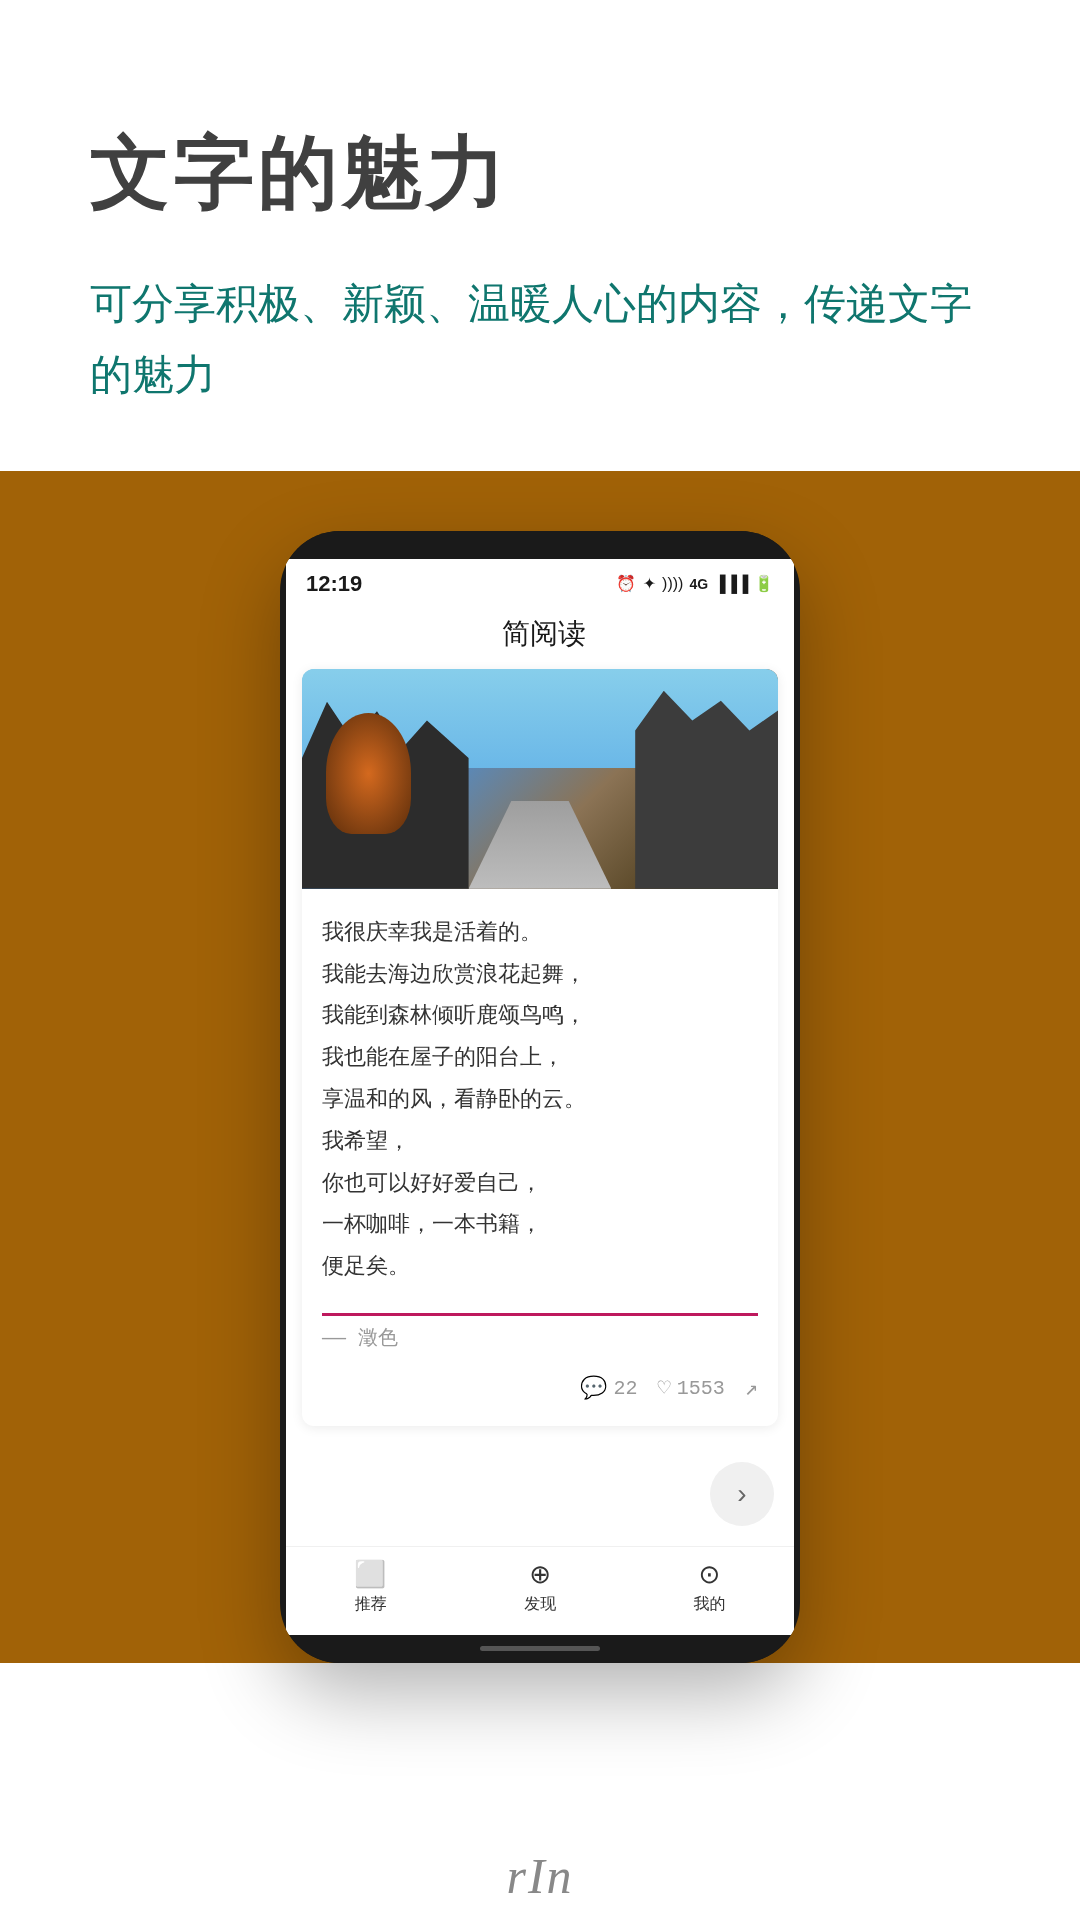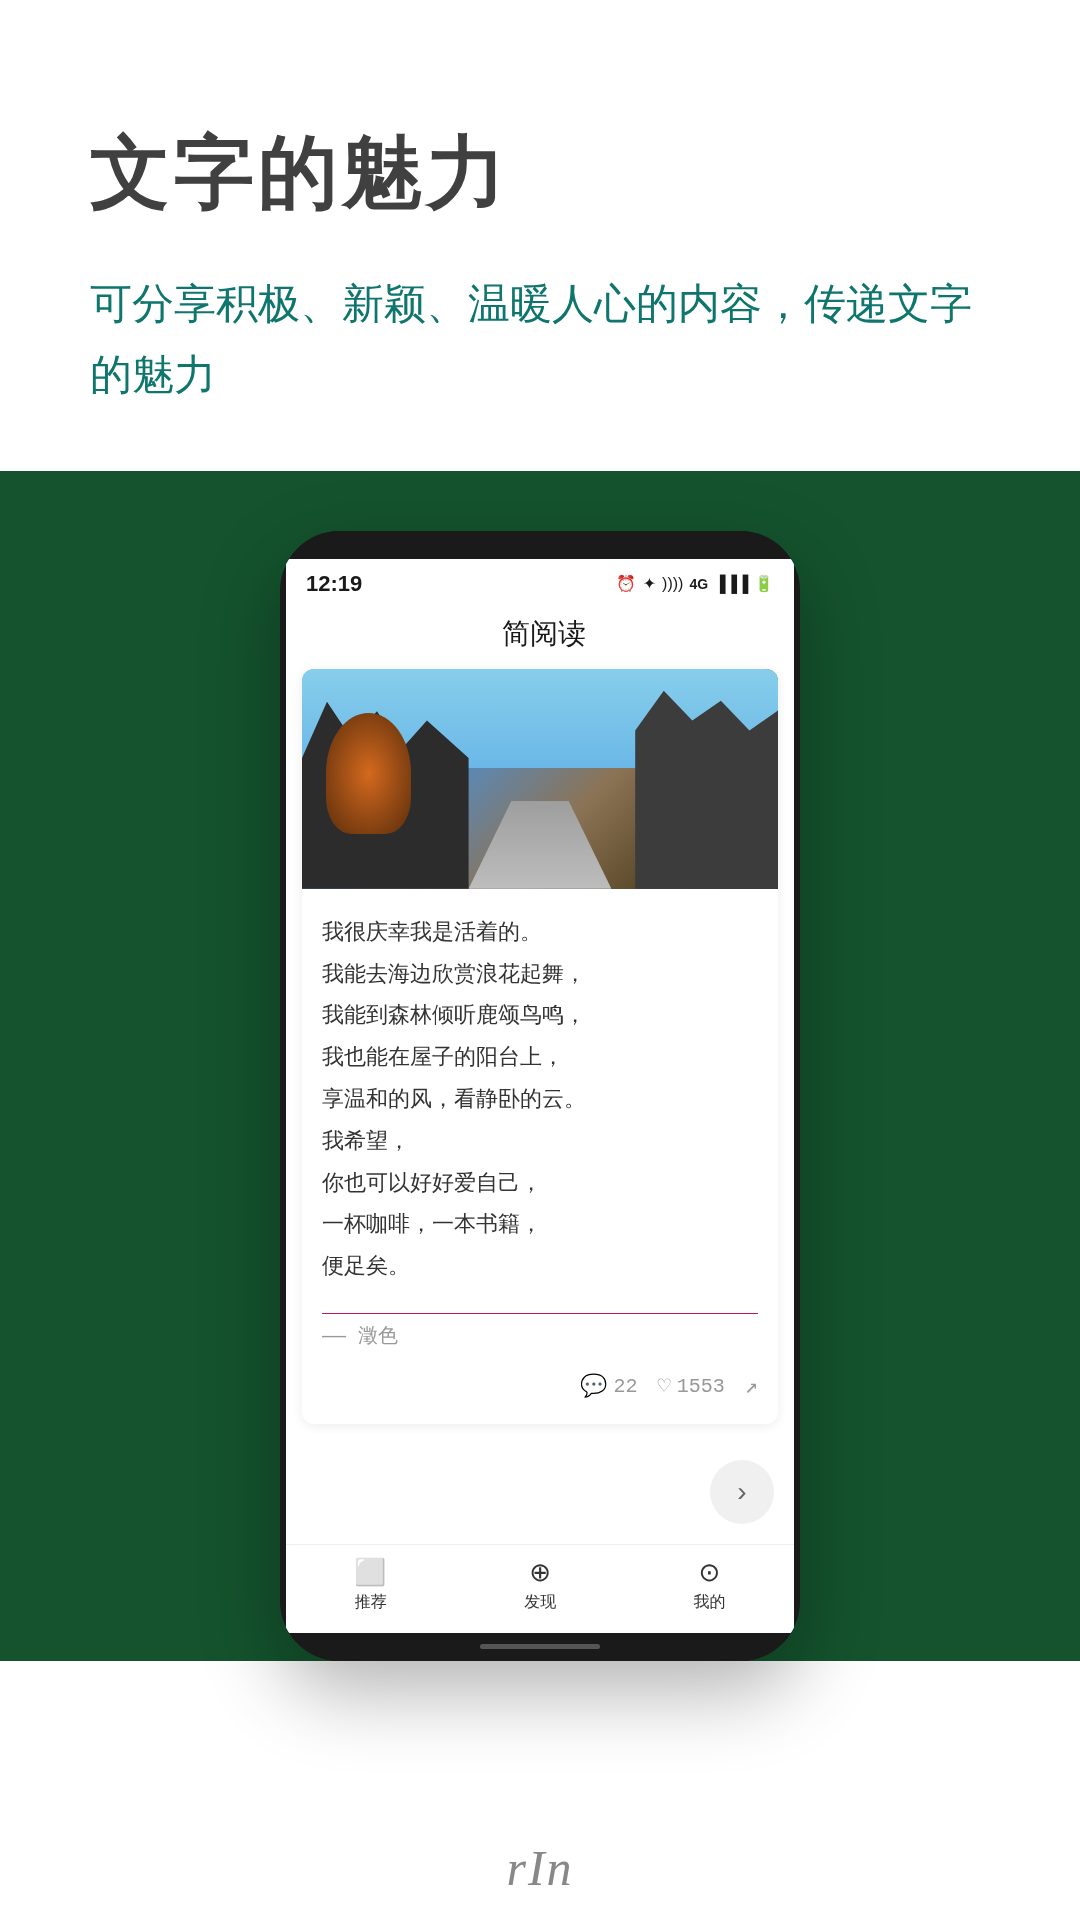--- a/index.html
+++ b/index.html
@@ -32,21 +32,21 @@
       line-height: 1.7;
       font-weight: 400;
     }
 
     
     .phone-container {
       display: flex;
       justify-content: center;
       align-items: flex-end;
       padding: 60px 60px 0 60px;
-      background: #14532d;
+      background: #a16207;
     }
 
     .phone-mockup {
       width: 520px;
       background: #1a1a1a;
       border-radius: 60px;
       padding: 0;
       box-shadow: 0 30px 80px rgba(0,0,0,0.3);
       position: relative;
       overflow: hidden;
@@ -184,21 +184,21 @@
       color: #333333;
       line-height: 1.9;
       margin-bottom: 24px;
     }
 
     .article-author {
       font-size: 20px;
       color: #999999;
       margin-bottom: 16px;
       padding-top: 8px;
-      border-top: 1px solid #be185d;
+      border-top: 3px solid #be185d;
     }
 
     .article-footer {
       display: flex;
       justify-content: flex-end;
       align-items: center;
       gap: 20px;
       padding: 8px 0;
     }
 
@@ -276,21 +276,21 @@
     .home-indicator {
       width: 120px;
       height: 5px;
       background: #555555;
       border-radius: 3px;
     }
 
     
     .bottom-watermark {
       position: fixed;
-      bottom: 8px;
+      bottom: 0;
       left: 0;
       right: 0;
       height: 88px;
       background: rgba(255,255,255,0.95);
       display: flex;
       align-items: center;
       justify-content: center;
     }
 
     .watermark-text {

